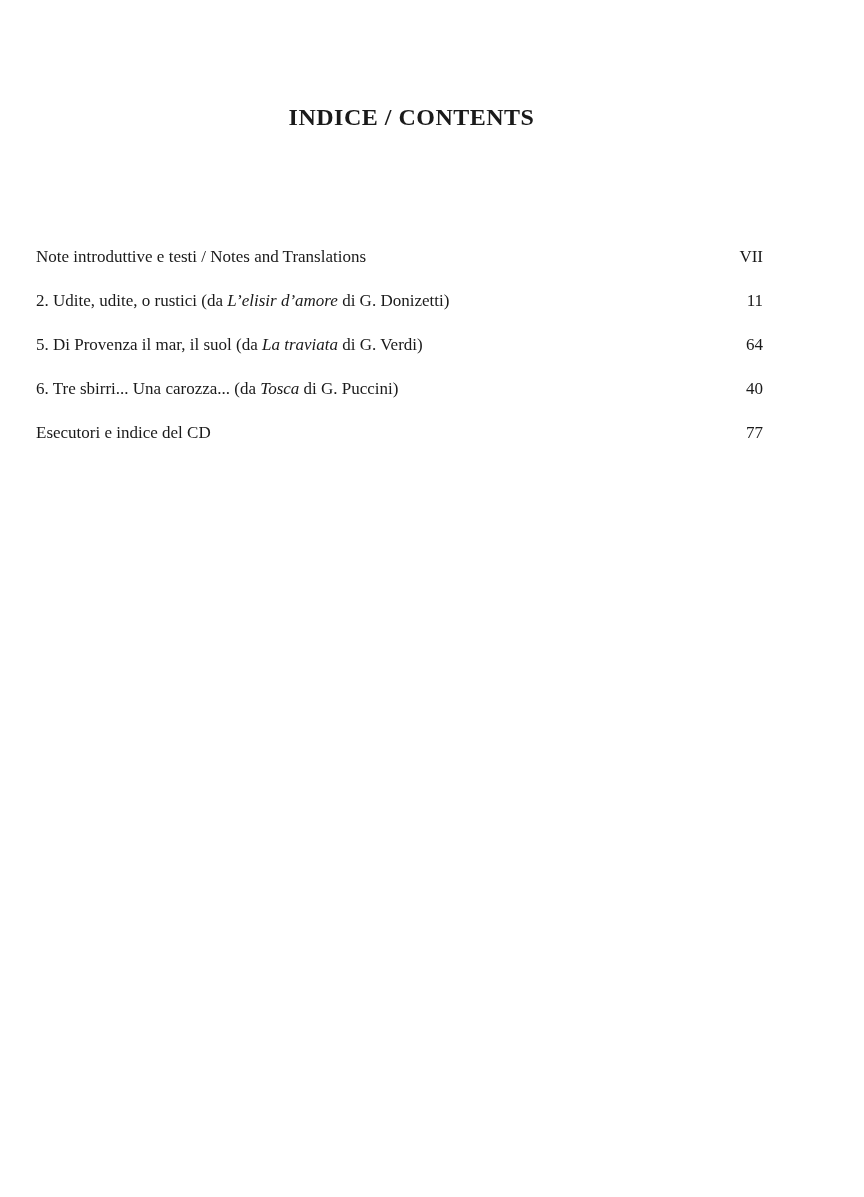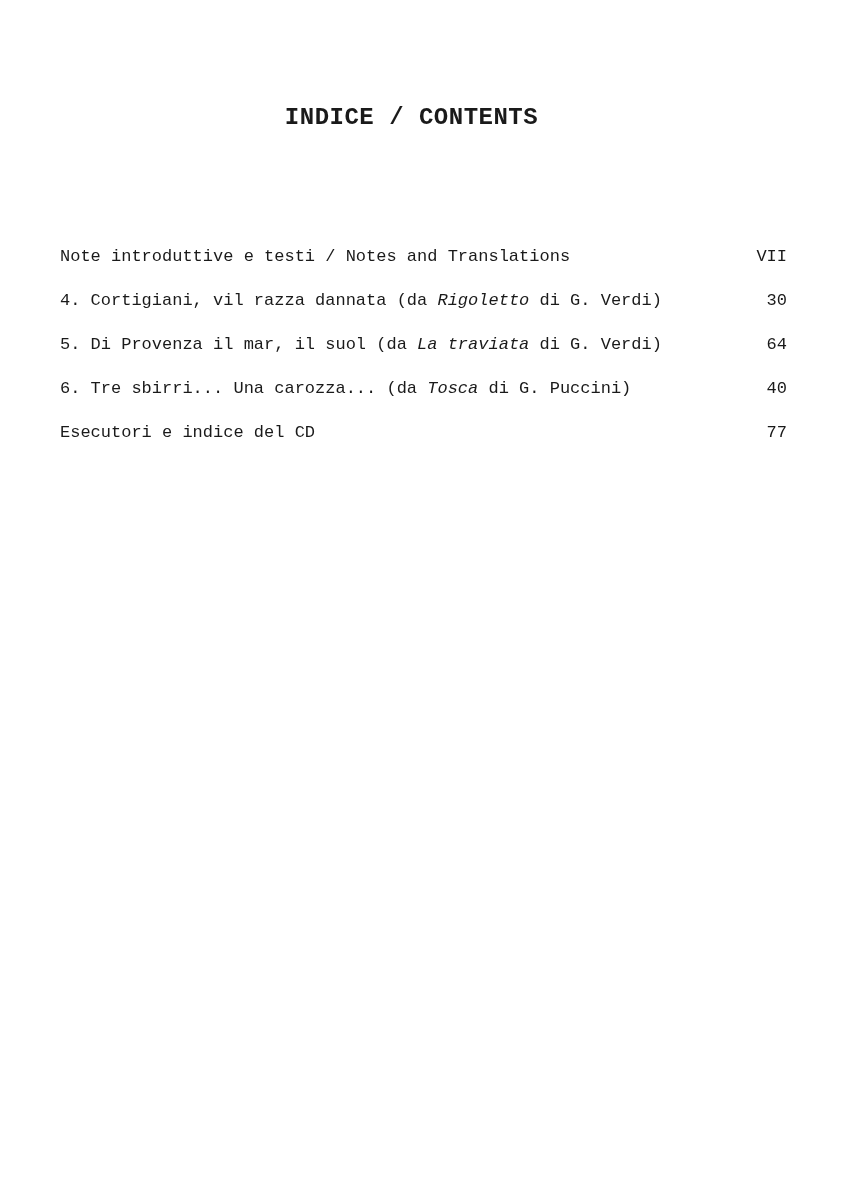--- a/index.html
+++ b/index.html
@@ -6,38 +6,38 @@
     margin: 0;
     padding: 0;
     background: #ffffff;
   }
   .sheet {
     position: relative;
     width: 864px;
     height: 1197px;
     background: #ffffff;
     color: #1a1a1a;
-    font-family: Liberation Mono, monospace;
+    font-family: Liberation Serif, serif;
     overflow: hidden;
   }
   .page-title {
     position: absolute;
     top: 104px;
     left: 48px;
     width: 727px;
     text-align: center;
     font-size: 24px;
     font-weight: bold;
     letter-spacing: 0.5px;
     white-space: pre;
   }
   .toc {
     position: absolute;
     top: 235px;
-    left: 60px;
+    left: 36px;
     width: 727px;
   }
   .toc-row {
     display: flex;
     justify-content: space-between;
     align-items: baseline;
     font-size: 17px;
     line-height: 44px;
     height: 44px;
     white-space: pre;
@@ -63,26 +63,26 @@
   <div class="page-title">INDICE / CONTENTS</div>
 
   <div class="toc">
 
     <div class="toc-row">
       <span class="entry-text"><span>Note introduttive e testi / Notes and Translations</span><em></em><span></span></span>
       <span class="entry-page">VII</span>
     </div>
 
 
+    <div class="toc-row">
+      <span class="entry-text"><span>2. Udite, udite, o rustici (da </span><em>L’elisir d’amore</em><span> di G. Donizetti)</span></span>
+      <span class="entry-page">11</span>
+    </div>
 
 
-    <div class="toc-row">
-      <span class="entry-text"><span>4. Cortigiani, vil razza dannata (da </span><em>Rigoletto</em><span> di G. Verdi)</span></span>
-      <span class="entry-page">30</span>
-    </div>
 
     <div class="toc-row">
       <span class="entry-text"><span>5. Di Provenza il mar, il suol (da </span><em>La traviata</em><span> di G. Verdi)</span></span>
       <span class="entry-page">64</span>
     </div>
 
     <div class="toc-row">
       <span class="entry-text"><span>6. Tre sbirri... Una carozza... (da </span><em>Tosca</em><span> di G. Puccini)</span></span>
       <span class="entry-page">40</span>
     </div>

